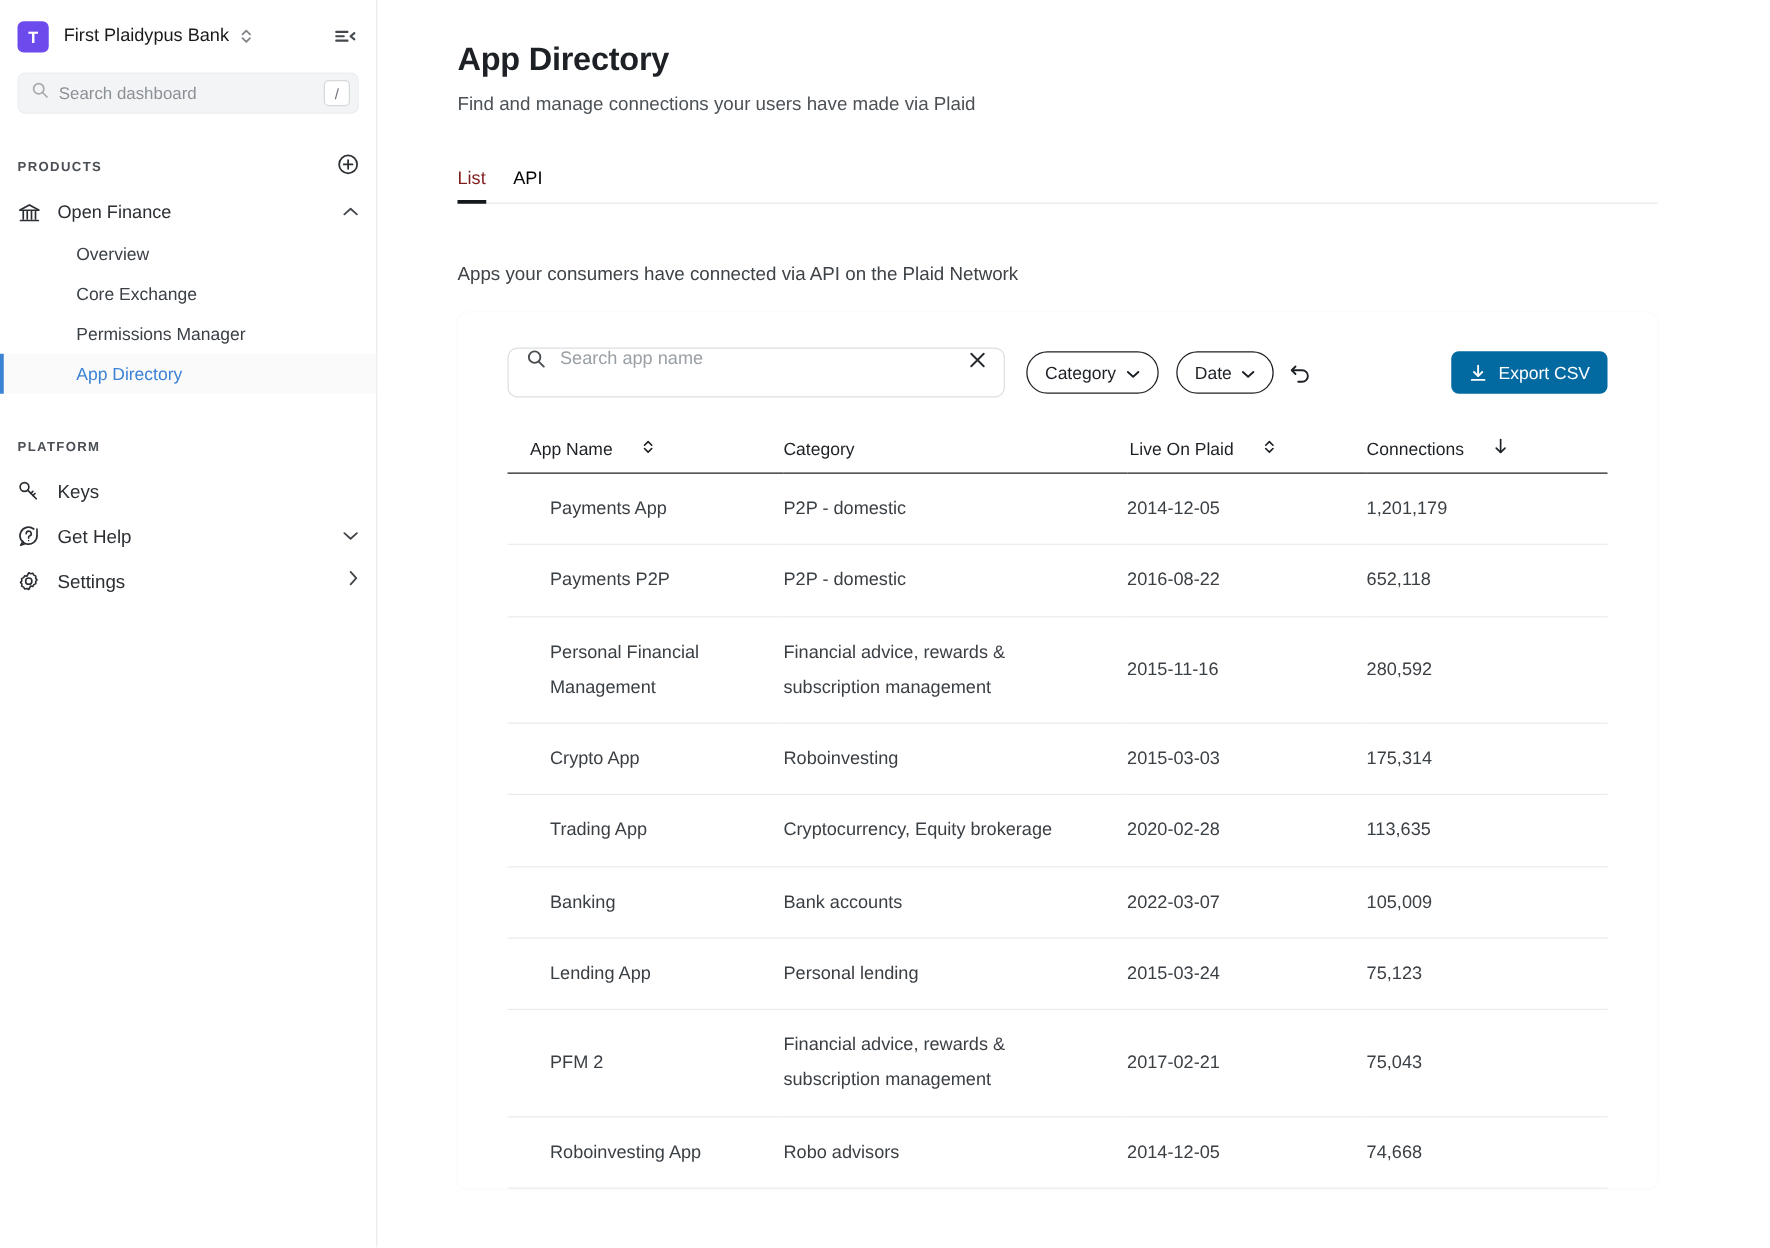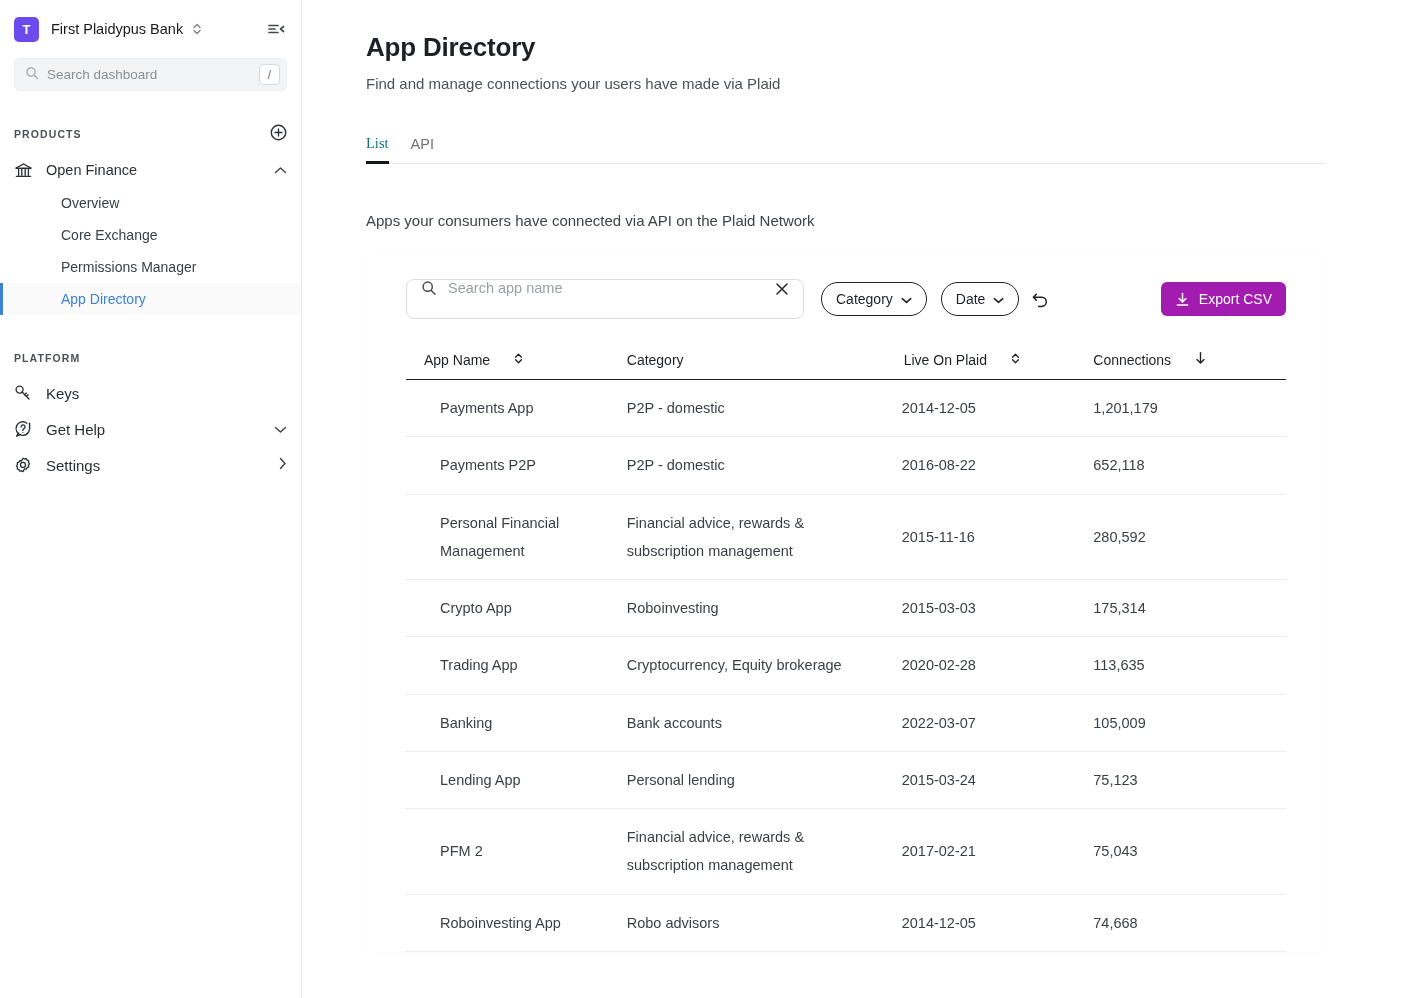--- a/index.html
+++ b/index.html
@@ -108,25 +108,25 @@
     font-size: 26px; font-weight: 700; color: #1d2125; letter-spacing: -.2px;
   }
   .page-sub {
     margin-top: 12px; font-size: 15px; color: #4c5156;
   }
   .tabs {
     margin-top: 42px; display: flex; align-items: flex-end;
     border-bottom: 1px solid #e6e8ea; width: 960px;
   }
   .tab {
-    font-size: 14.5px; color: #737373; padding: 0 0 9px 0;
+    font-size: 14.5px; color: #000000; padding: 0 0 9px 0;
     margin-right: 22px; cursor: pointer; border-bottom: 3px solid transparent;
     position: relative; top: 1px;
   }
-  .tab.active { color: #0f766e; font-weight: 500; border-bottom: 3px solid #15181b; font-family: Liberation Serif, serif; }
+  .tab.active { color: #7f1d1d; font-weight: 500; border-bottom: 3px solid #15181b; }
   .list-note {
     margin-top: 48px; font-size: 15px; color: #3e4348;
   }
 
   .card {
     margin-top: 22px; width: 960px;
     background: #fff; border-radius: 8px;
     box-shadow: 0 0 0 1px rgba(0,0,0,0.015);
     padding: 28px 40px 0 40px;
     position: relative;
@@ -152,21 +152,21 @@
   .pill {
     height: 34px; border: 1px solid #1d2125; border-radius: 18px;
     display: flex; align-items: center; padding: 0 14px;
     font-size: 14px; color: #1d2125; cursor: pointer; background: #fff;
   }
   .pill .pchev { margin-left: 8px; }
   .reset-btn { width: 22px; height: 22px; cursor: pointer; display: flex;
     align-items: center; justify-content: center; }
 
   .export-btn {
-    margin-left: auto; height: 34px; background: #a21caf; color: #fff;
+    margin-left: auto; height: 34px; background: #0369a1; color: #fff;
     border-radius: 6px; display: flex; align-items: center; padding: 0 14px;
     font-size: 14px; font-weight: 500; cursor: pointer; border: 0;
     font-family: inherit;
   }
   .export-btn .dl { margin-right: 9px; display: flex; }
 
   table { width: 100%; border-collapse: collapse; margin-top: 32px; }
   thead th {
     text-align: left; font-size: 14px; font-weight: 500; color: #1d2125;
     padding: 0 0 11px 0; border-bottom: 1.5px solid #1d2125;

